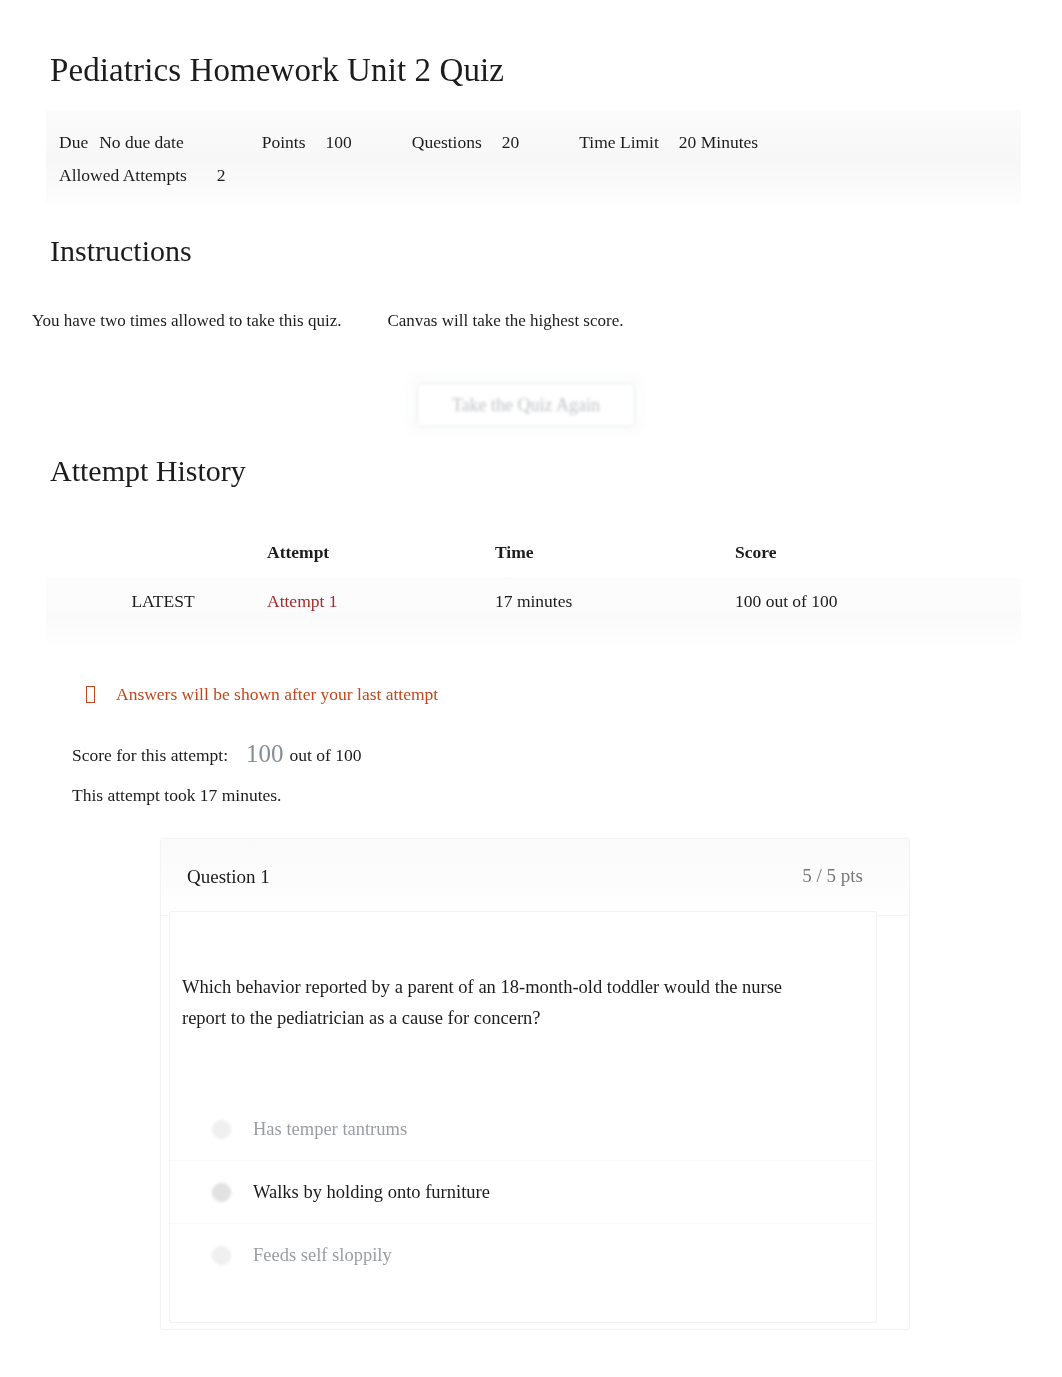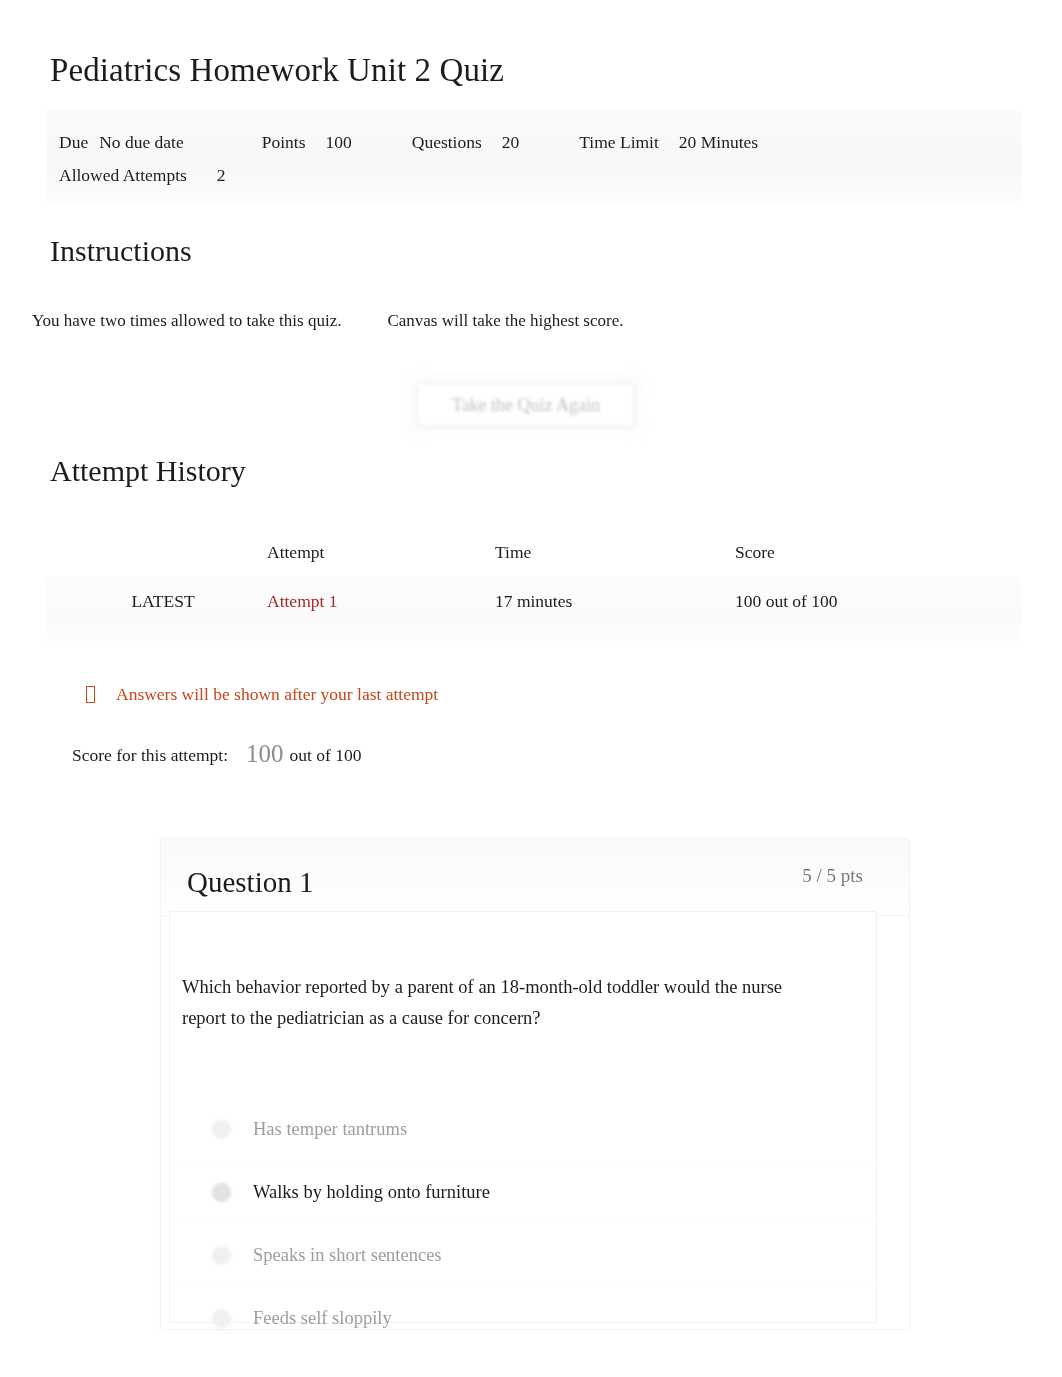--- a/index.html
+++ b/index.html
@@ -114,21 +114,21 @@
   .attempt-table {
     position: absolute;
     left: 46px;
     top: 538px;
     width: 975px;
     border-collapse: collapse;
     font-size: 17px;
   }
   .attempt-table th {
     text-align: left;
-    font-weight: normal;
+    font-weight: bold;
     color: #1c1c1c;
     font-size: 17.5px;
     padding: 4px 0 14px 0;
   }
   .attempt-table td {
     padding: 14px 0 16px 0;
     color: #1c1c1c;
     font-size: 17.5px;
     background: linear-gradient(180deg, #fcfcfc 0%, #fbfbfc 100%);
   }
@@ -202,21 +202,21 @@
   .question-header {
     position: relative;
     height: 76px;
     background: linear-gradient(180deg, #fafafa 0%, #fcfcfc 50%, #ffffff 100%);
     border-bottom: 1px solid #f4f5f6;
   }
   .question-number {
     position: absolute;
     left: 26px;
     top: 27px;
-    font-size: 29px;
+    font-size: 19px;
     color: #1c1c1c;
   }
   .question-points {
     position: absolute;
     right: 46px;
     top: 26px;
     font-size: 19px;
     color: #76797c;
   }
 
@@ -328,43 +328,40 @@
 
   <div class="answers-notice">
     <span class="tofu-icon"></span>
     <span>Answers will be shown after your last attempt</span>
   </div>
 
   <div class="score-block">
     <div class="score-line">
       <span>Score for this attempt:</span><span class="score-big">100</span><span>out of 100</span>
     </div>
+    <div class="score-line">This attempt took 17 minutes.</div>
   </div>
 
   <div class="question-outer">
     <div class="question-header">
       <span class="question-number">Question 1</span>
       <span class="question-points">5 / 5 pts</span>
     </div>
     <div class="question-body">
       <div class="question-text">Which behavior reported by a parent of an 18-month-old toddler would the nurse report to the pediatrician as a cause for concern?</div>
       <div class="answers-list">
         <div class="answer-row">
           <span class="radio-mark"></span>
           <span class="answer-text">Has temper tantrums</span>
         </div>
         <div class="answer-row chosen">
           <span class="radio-mark"></span>
           <span class="answer-text">Walks by holding onto furniture</span>
         </div>
         <div class="answer-row">
           <span class="radio-mark"></span>
-          <span class="answer-text">Speaks in short sentences</span>
-        </div>
-        <div class="answer-row">
-          <span class="radio-mark"></span>
           <span class="answer-text">Feeds self sloppily</span>
         </div>
       </div>
     </div>
   </div>
 
 </div>
 
 </body></html>

